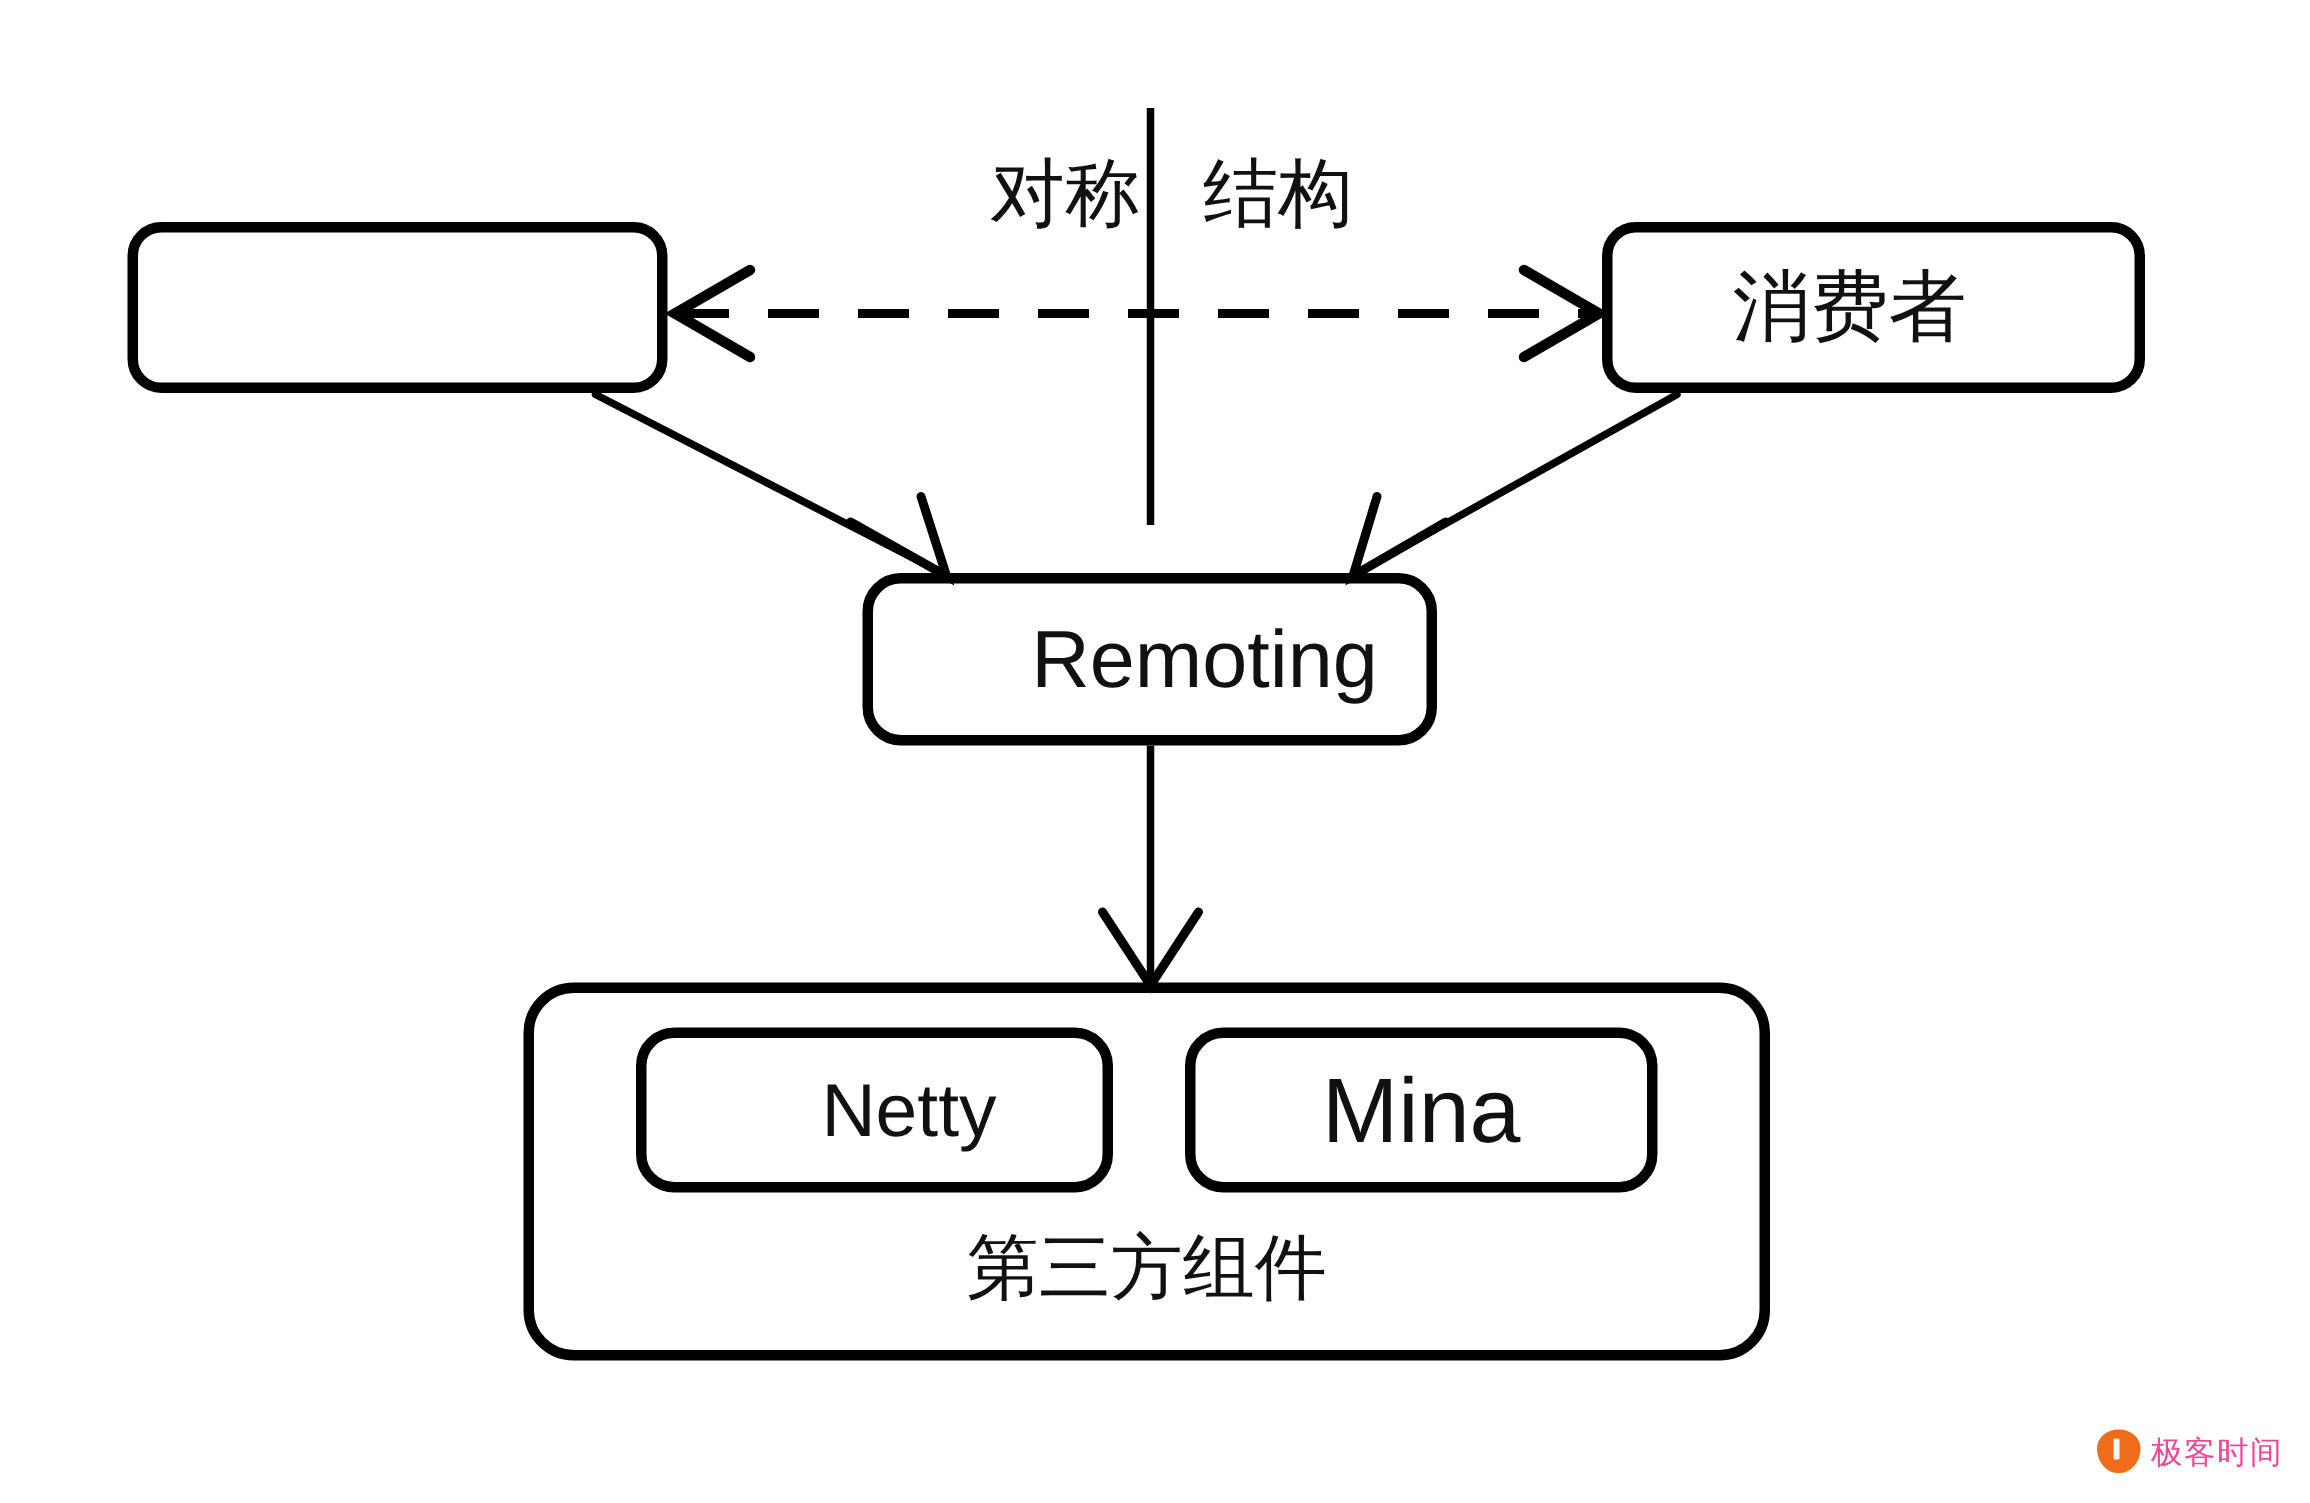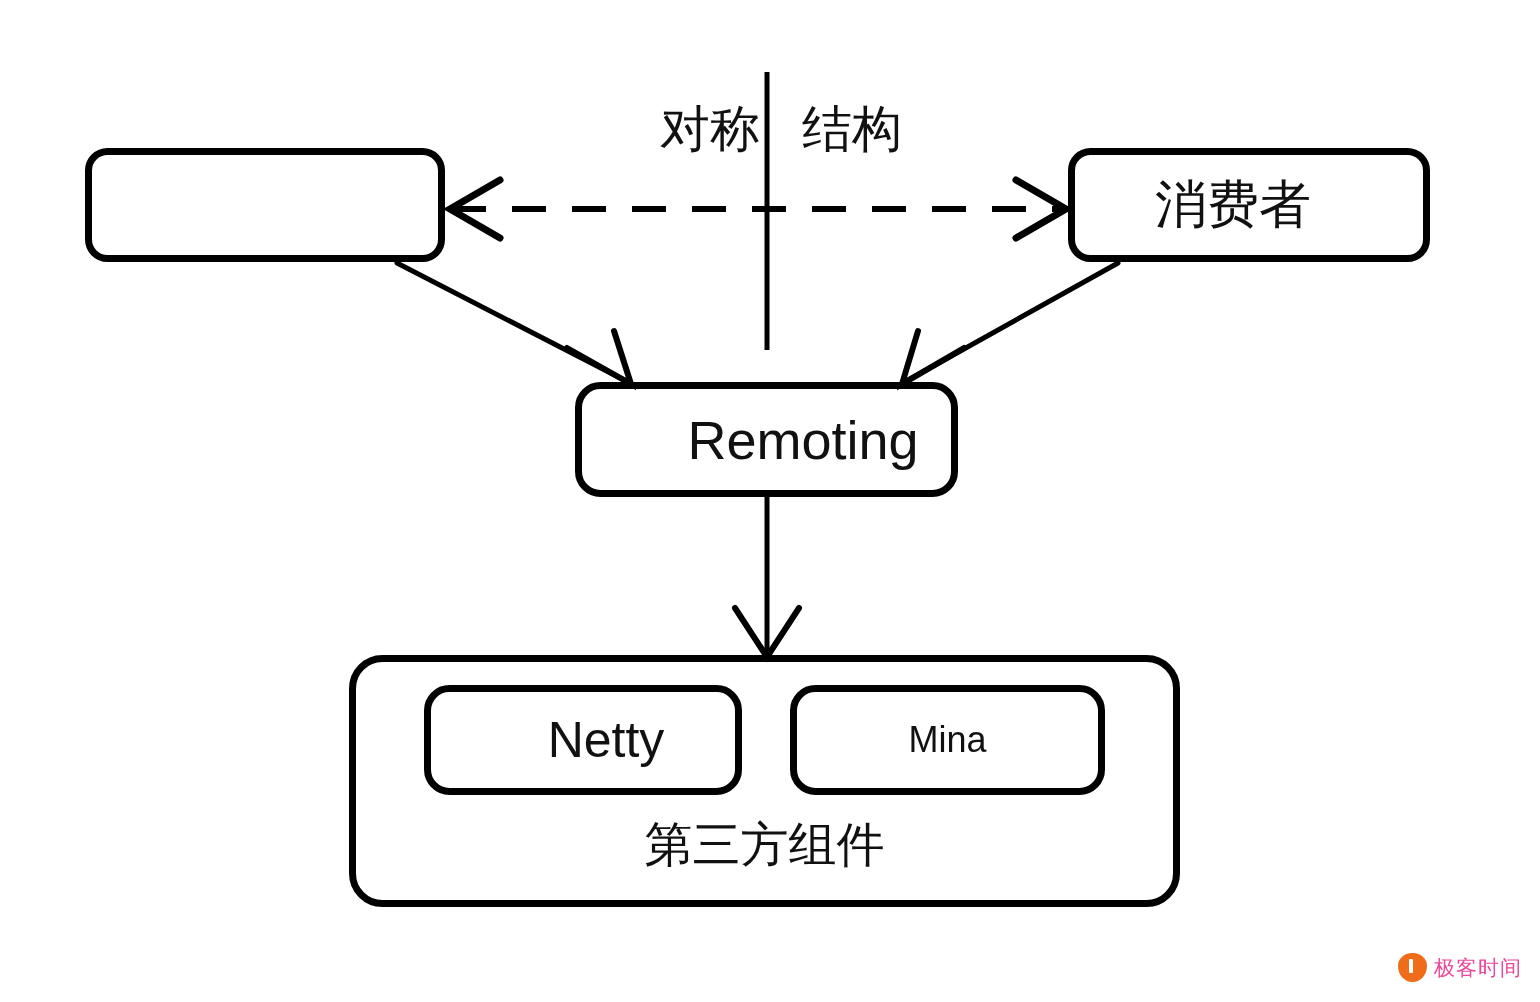--- a/index.html
+++ b/index.html
@@ -40,21 +40,21 @@
   }
   .latin {
     font-family: "Liberation Sans", "DejaVu Sans", sans-serif;
     font-weight: 400;
   }
   
   #label-producer   { left: 85px;  top: 148px; width: 360px; height: 114px; font-size: 52px; }
   #label-consumer   { left: 1068px;top: 148px; width: 330px; height: 114px; font-size: 52px; }
   #label-remoting   { left: 575px; top: 382px; width: 456px; height: 115px; font-size: 54px; }
   #label-netty      { left: 424px; top: 685px; width: 318px; height: 110px; font-size: 50px; margin-left: 23px; }
-  #label-mina       { left: 790px; top: 685px; width: 315px; height: 110px; font-size: 36px; }
+  #label-mina       { left: 790px; top: 685px; width: 315px; height: 110px; font-size: 61px; }
   #label-thirdparty { left: 349px; top: 805px; width: 831px; height: 80px;  font-size: 48px; }
   #label-symmetry-left  { left: 600px; top: 96px; width: 160px; height: 66px; font-size: 50px; justify-content: flex-end; }
   #label-symmetry-right { left: 802px; top: 96px; width: 160px; height: 66px; font-size: 50px; justify-content: flex-start; }
 
   
   #watermark {
     position: absolute;
     left: 1398px;
     top: 953px;
     display: flex;

